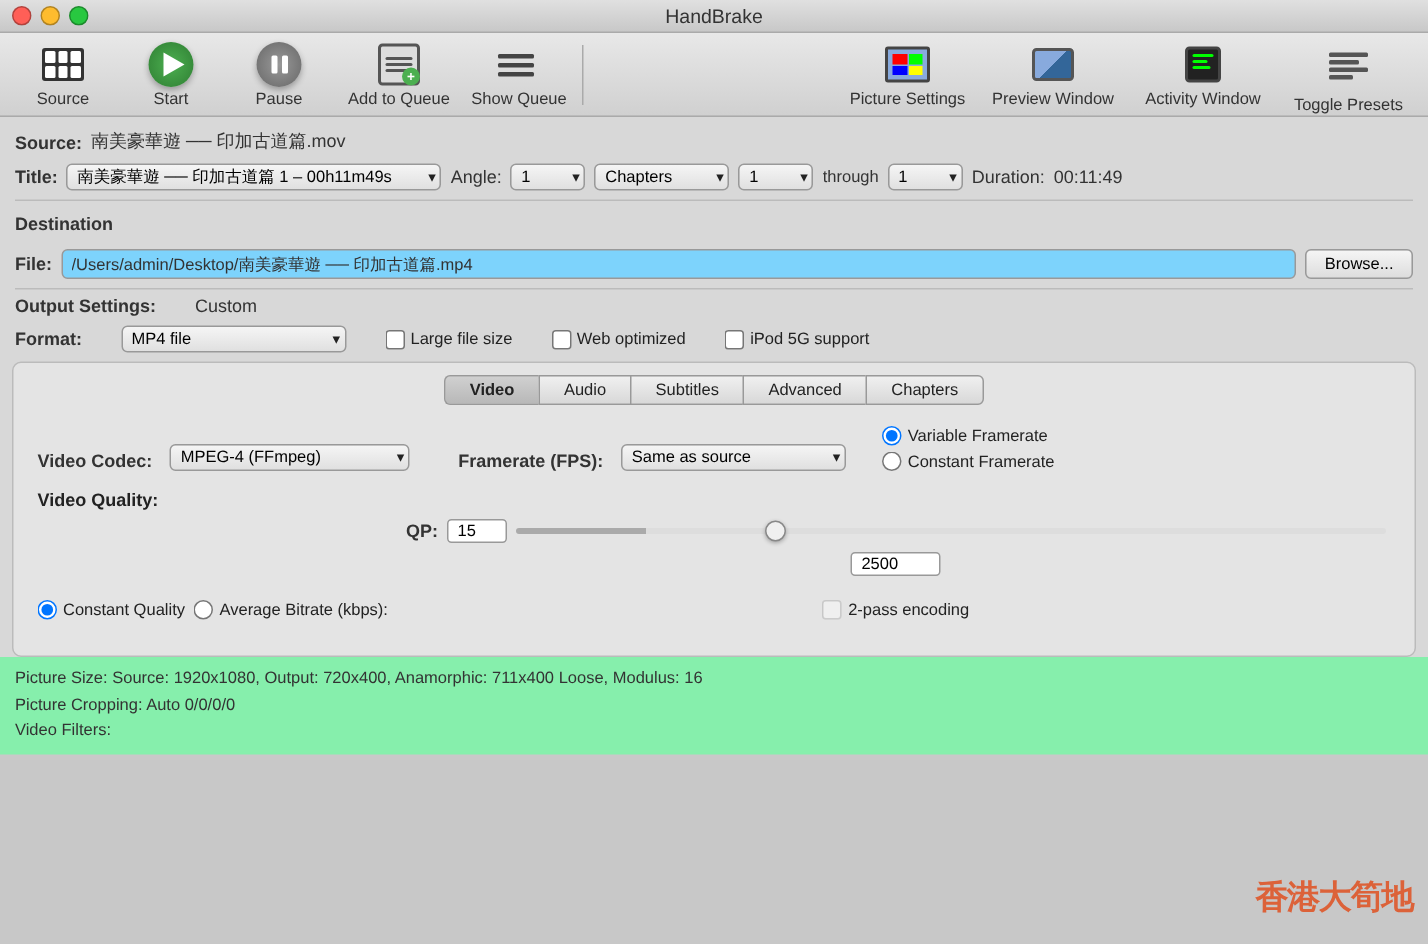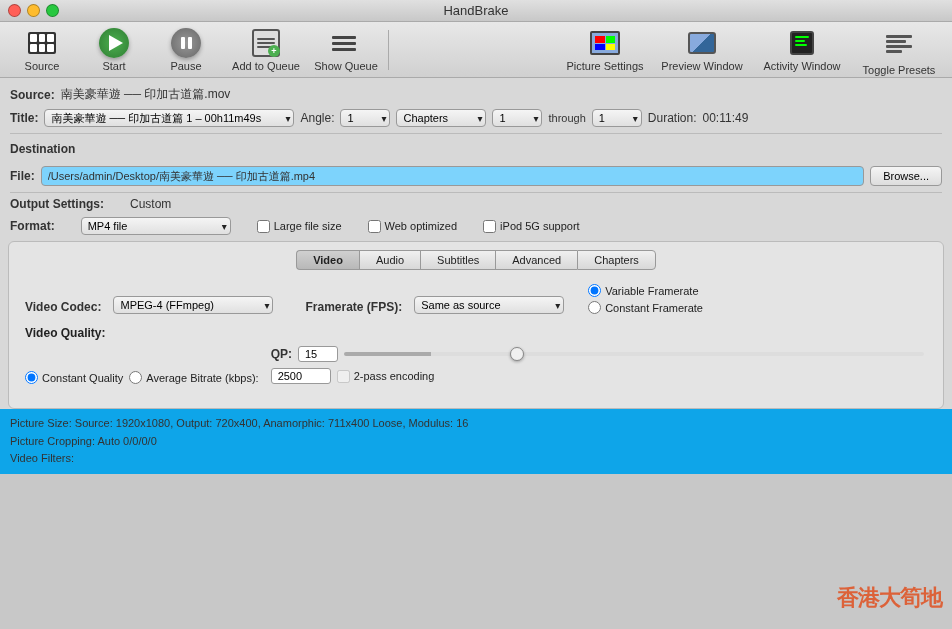--- a/index.html
+++ b/index.html
@@ -210,21 +210,21 @@
       border-radius: 50%;
       background: #f0f0f0;
       border: 1px solid #888;
       cursor: pointer;
       box-shadow: 0 1px 3px rgba(0,0,0,0.3);
     }
 
     
     .status-bar {
       padding: 6px 10px;
-      background: #0ea5e9;
+      background: #86efac;
       font-size: 11px;
       color: #333;
       line-height: 1.6;
     }
 
     
     .watermark {
       position: fixed;
       bottom: 16px;
       right: 10px;
@@ -595,21 +595,21 @@
             </label>
           </div>
           <div style="display:flex;flex-direction:column;gap:6px;">
             <div style="display:flex;align-items:center;gap:6px;">
               <span class="label">QP:</span>
               <input class="qp-box" type="text" value="15" style="">
               <div class="slider-container" style="width:580px;">
                 <input type="range" class="quality-slider" min="0" max="51" value="15" style="">
               </div>
             </div>
-            <div style="display:flex;align-items:center;gap:6px;">
+            <div style="display:flex;align-items:center;gap:16px;flex-direction:column;">
               <input class="qp-box" type="text" style="width: 60px;" value="2500">
               <label class="checkbox-label">
                 <input type="checkbox" disabled="" style="">
                 <span>2-pass encoding</span>
               </label>
             </div>
           </div>
         </div>
       </div>
     </div>

